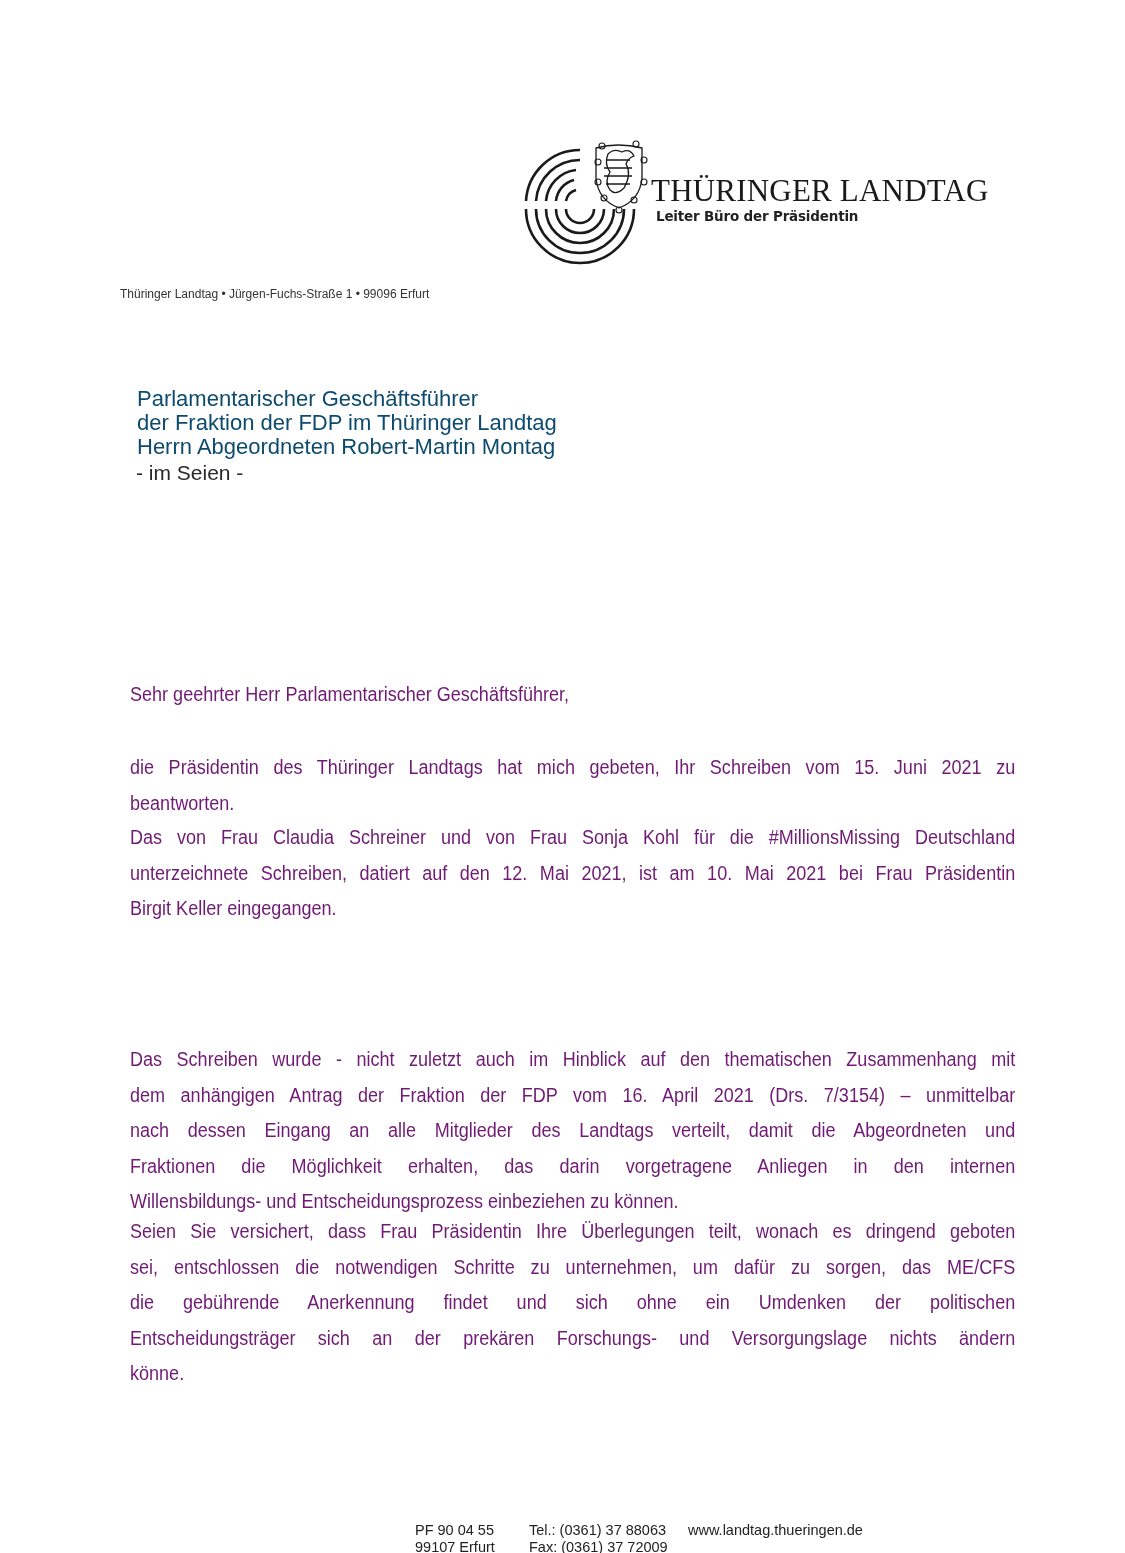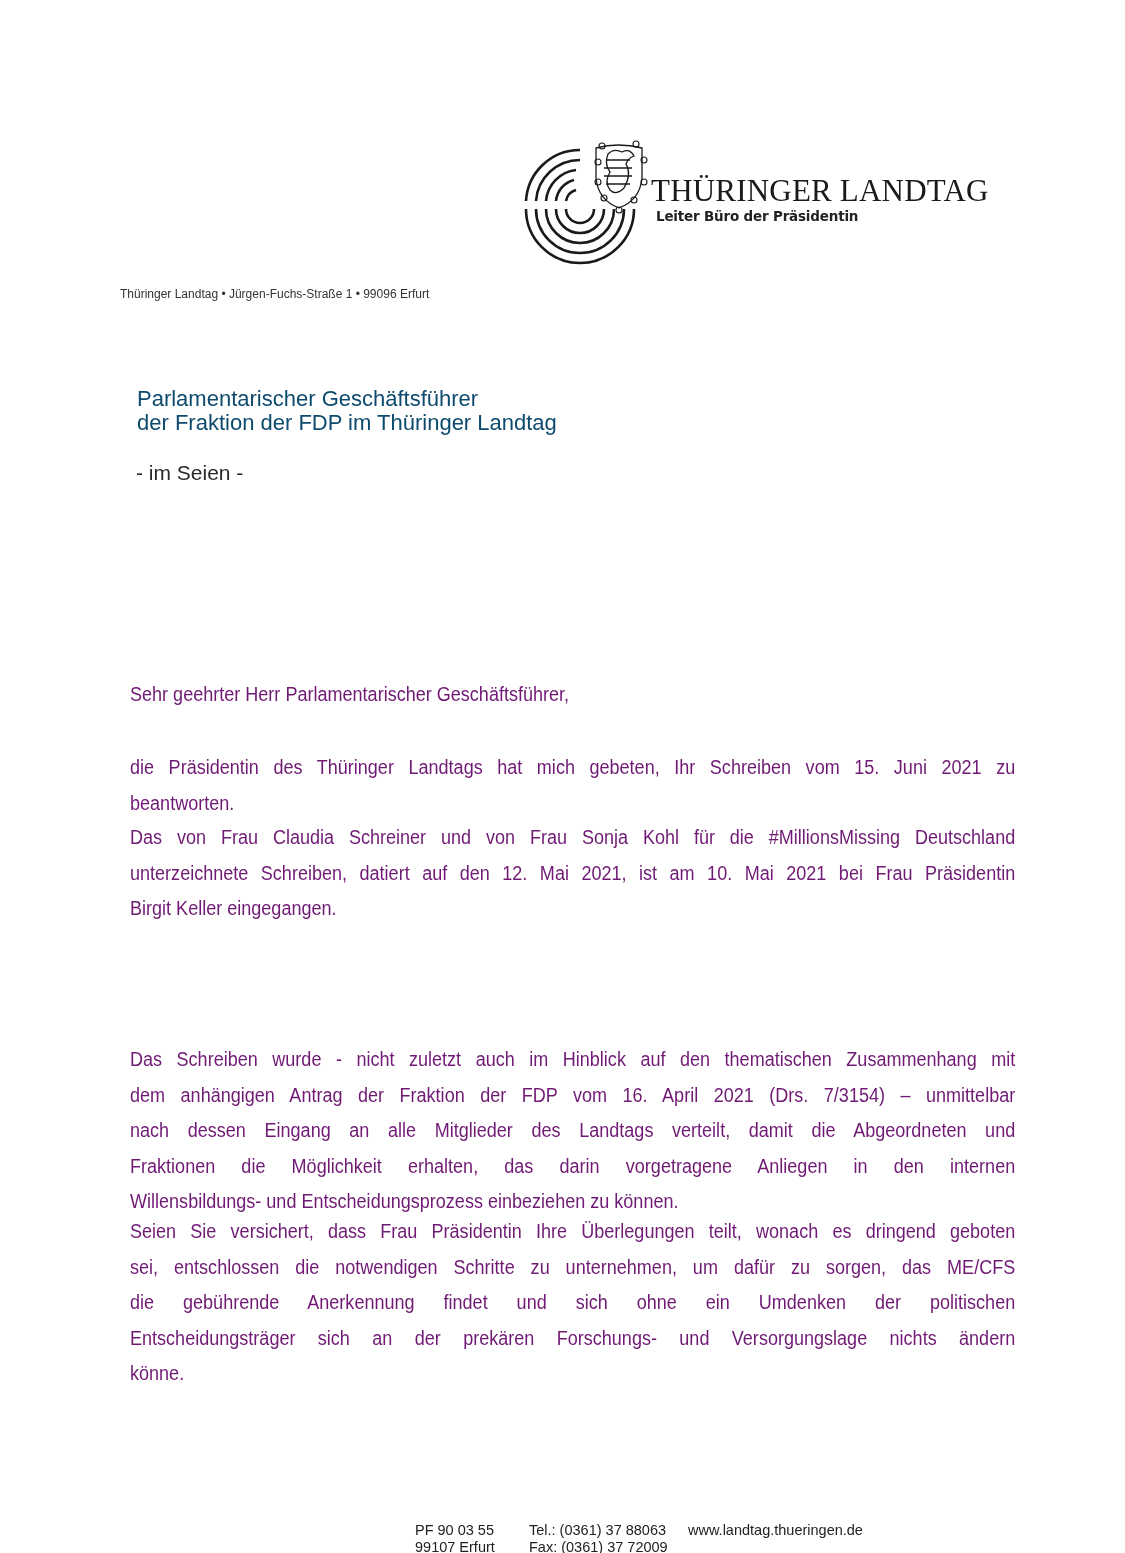--- a/index.html
+++ b/index.html
@@ -94,20 +94,21 @@
 </svg>
 
 <div id="org-title" class="abs">THÜRINGER LANDTAG</div>
 <div id="org-subtitle" class="abs">Leiter Büro der Präsidentin</div>
 
 <div id="sender-line" class="abs">Thüringer Landtag • Jürgen-Fuchs-Straße 1 • 99096 Erfurt</div>
 
 <div id="recipient" class="abs">
   <div>Parlamentarischer Geschäftsführer</div>
   <div>der Fraktion der FDP im Thüringer Landtag</div>
+  <div>Herrn Abgeordneten Robert-Martin Montag</div>
 </div>
 <div id="recipient-note" class="abs">- im Seien -</div>
 
 <div id="salutation" class="body-block">
   <span class="line last">Sehr geehrter Herr Parlamentarischer Geschäftsführer,</span>
 </div>
 
 <div id="para-1" class="body-block">
   <span class="line">die Präsidentin des Thüringer Landtags hat mich gebeten, Ihr Schreiben vom 15. Juni 2021 zu</span>
   <span class="line last">beantworten.</span>
@@ -130,21 +131,21 @@
 <div id="para-4" class="body-block">
   <span class="line">Seien Sie versichert, dass Frau Präsidentin Ihre Überlegungen teilt, wonach es dringend geboten</span>
   <span class="line">sei, entschlossen die notwendigen Schritte zu unternehmen, um dafür zu sorgen, das ME/CFS</span>
   <span class="line">die gebührende Anerkennung findet und sich ohne ein Umdenken der politischen</span>
   <span class="line">Entscheidungsträger sich an der prekären Forschungs- und Versorgungslage nichts ändern</span>
   <span class="line last">könne.</span>
 </div>
 
 <div id="footer" class="abs">
   <div id="footer-col-1" class="col">
-    <div>PF 90 03 55</div>
+    <div>PF 90 04 55</div>
     <div>99107 Erfurt</div>
   </div>
   <div id="footer-col-2" class="col">
     <div>Tel.: (0361) 37 88063</div>
     <div>Fax: (0361) 37 72009</div>
   </div>
   <div id="footer-col-3" class="col">www.landtag.thueringen.de</div>
 </div>
 
 </body></html>

